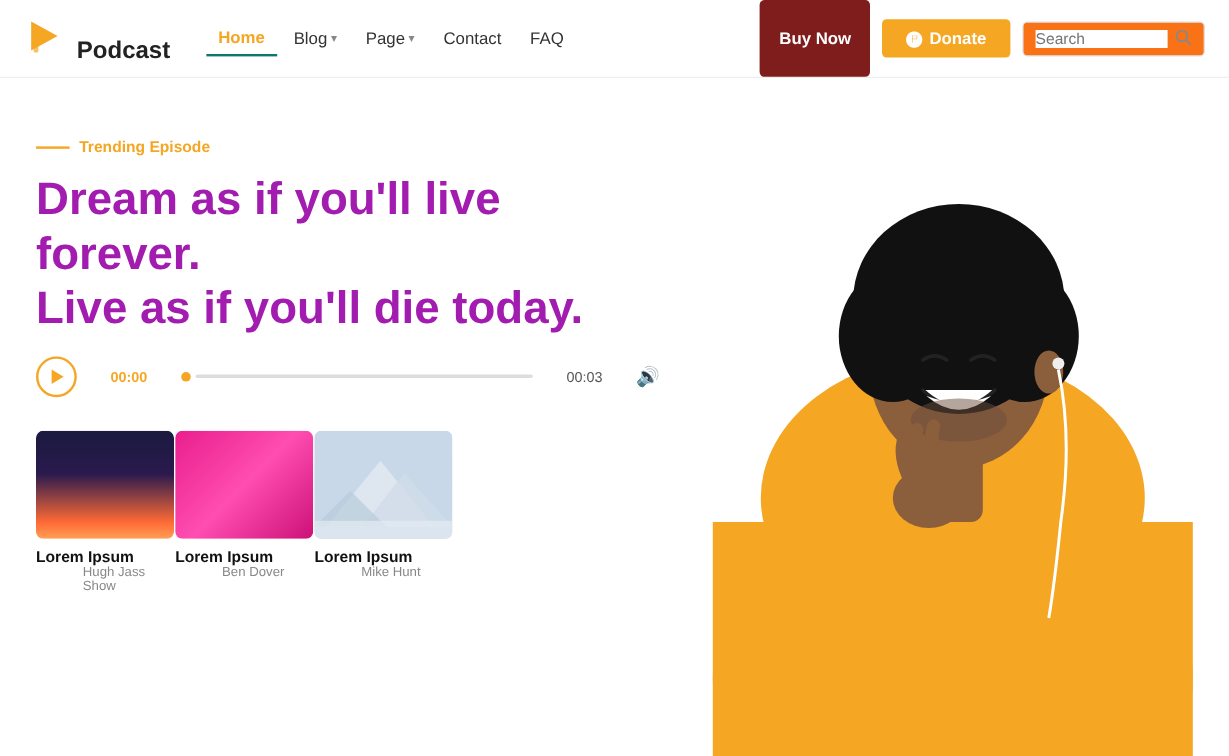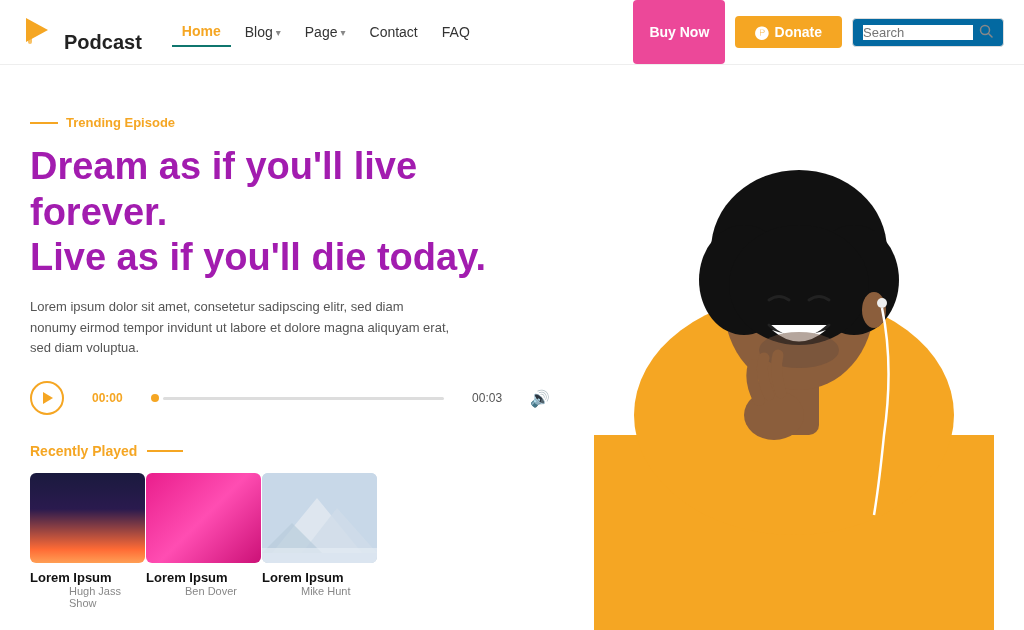--- a/index.html
+++ b/index.html
@@ -51,21 +51,21 @@
     .nav-item.active {
       color: #f5a623;
       border-bottom: 2px solid #0f766e;
       font-weight: 600;
     }
     .nav-item .chevron {
       font-size: 10px;
       color: #888;
     }
     .btn-buy-now {
-      background: #ec4899;
+      background: #7f1d1d;
       color: #fff;
       border: none;
       border-radius: 4px;
       padding: 24px 16px;
       font-size: 14px;
       font-weight: 600;
       cursor: pointer;
       white-space: nowrap;
       margin-left: 40px;
     }
@@ -86,21 +86,21 @@
     .donate-icon {
       font-size: 13px;
     }
     .search-box {
       display: flex;
       align-items: center;
       border: 1.5px solid #ddd;
       border-radius: 4px;
       padding: 5px 10px;
       gap: 6px;
-      background: #0369a1;
+      background: #f97316;
     }
     .search-input {
       border: none;
       outline: none;
       font-size: 13px;
       width: 110px;
       color: #999;
     }
     .search-icon-btn {
       background: none;
@@ -341,39 +341,34 @@
     <div class="trending-label">
       <span class="trending-line"></span>
       <span>Trending Episode</span>
     </div>
 
     <h1 class="hero-title">
       <span>Dream as if you'll live forever.</span><br>
       <span>Live as if you'll die today.</span>
     </h1>
 
-    <p class="hero-desc">Lorem ipsum dolor sit amet, consetetur sadipscing elitr, sed diam nonumy eirmod tempor invidunt ut labore et dolore magna aliquyam erat, sed diam voluptua.</p>
 
     <div class="audio-player">
       <div class="play-btn">
         <div class="play-triangle"></div>
       </div>
       <span class="time-start">00:00</span>
       <div class="progress-bar-container">
         <div class="progress-dot"></div>
         <div class="progress-track"></div>
       </div>
       <span class="time-end">00:03</span>
       <span class="volume-icon">🔊</span>
     </div>
 
-    <div class="recently-played-label">
-      <span>Recently Played</span>
-      <span class="rp-line"></span>
-    </div>
 
     <div class="podcast-cards">
 
       <div class="podcast-card">
         <div class="card-thumb">
           <div class="thumb-night"></div>
         </div>
         <span class="card-title">Lorem Ipsum</span>
         <span class="card-author">Hugh Jass Show</span>
       </div>

